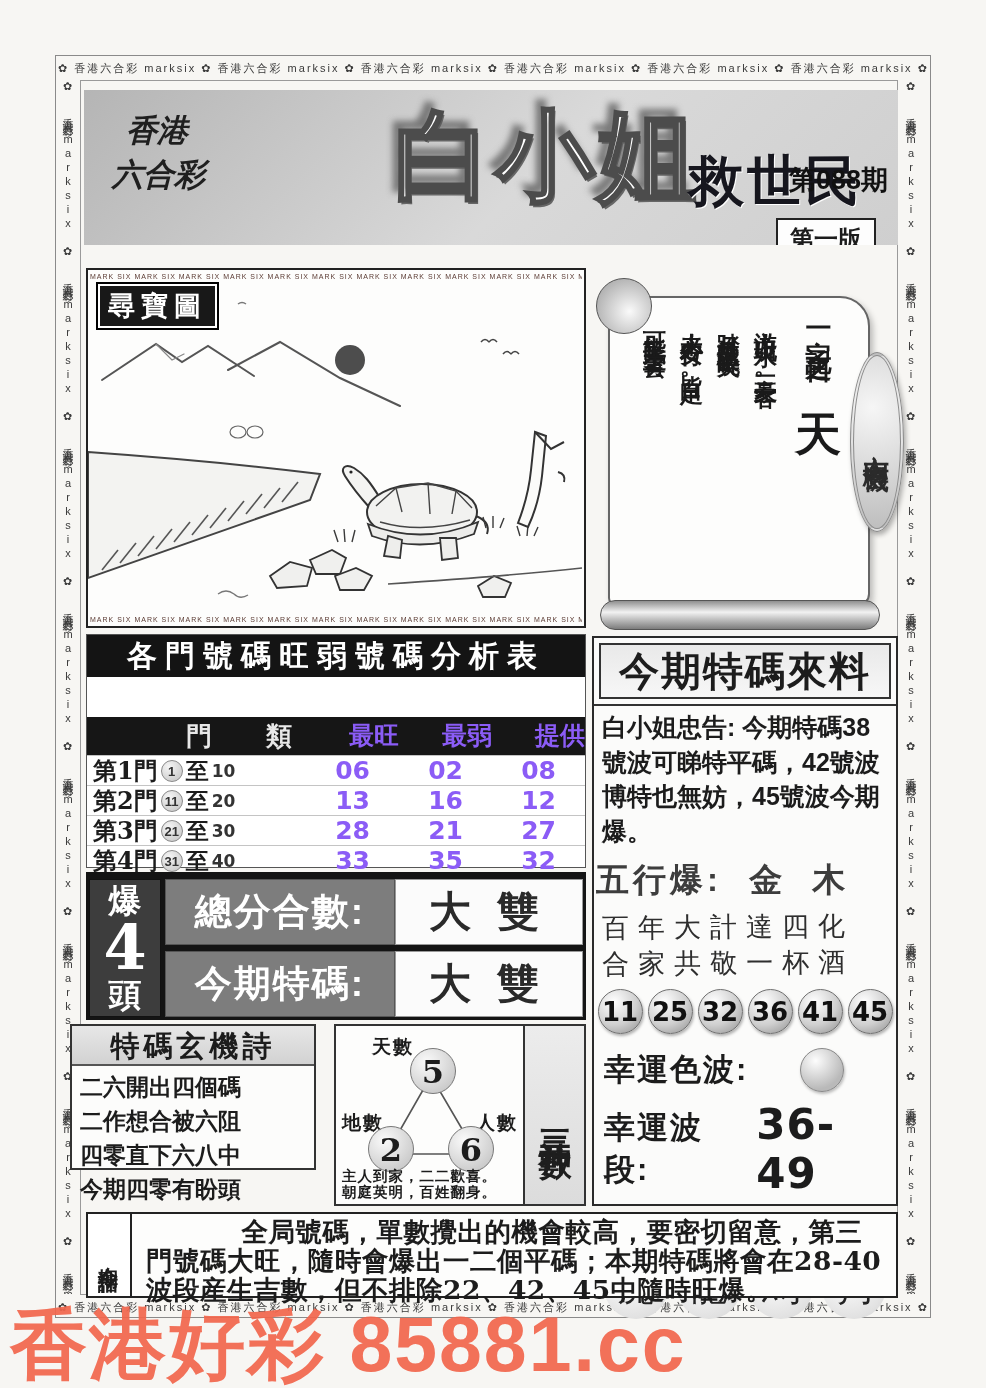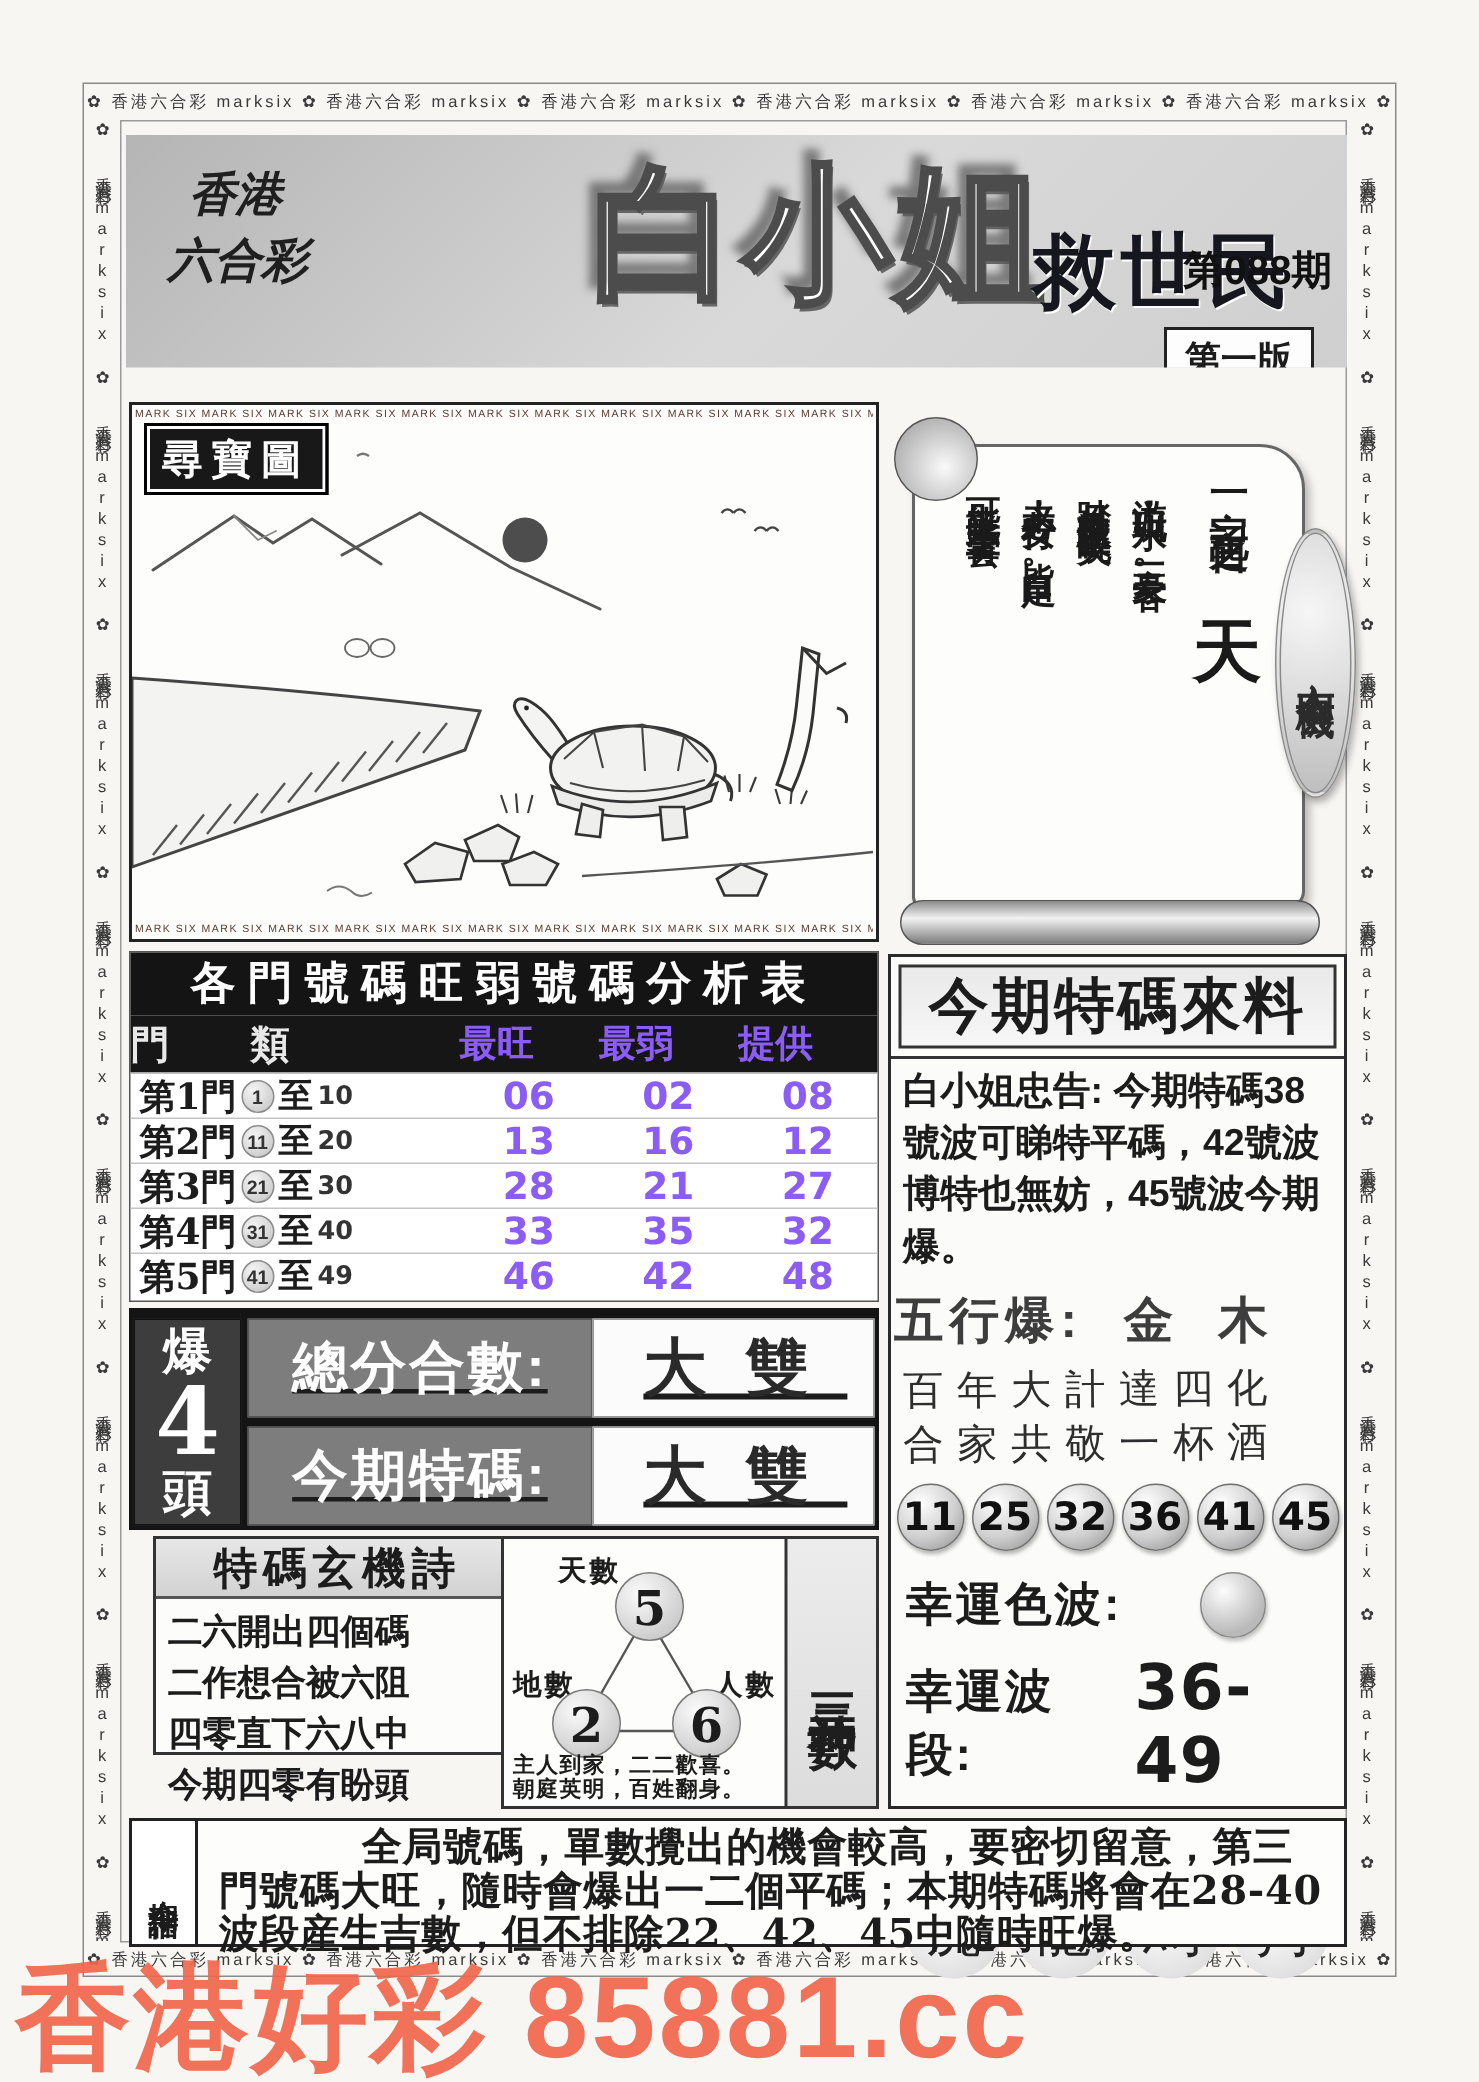--- a/index.html
+++ b/index.html
@@ -39,47 +39,47 @@
          color:#5a3a32;letter-spacing:1px;white-space:nowrap;}
   .micro.top{top:2px}.micro.bot{bottom:2px}
   .treasure-label{position:absolute;left:8px;top:12px;background:#181818;color:#fff;font-size:27px;
                   font-weight:bold;padding:4px 10px;letter-spacing:6px;border:2px solid #000;box-shadow:0 0 0 2px #fff inset;}
   .treasure svg{position:absolute;left:0;top:14px;}
 
   
   .analysis{position:absolute;left:86px;top:634px;width:500px;height:234px;border:1px solid #555;background:#fff;}
   .analysis .title{background:#141414;color:#fff;font-size:30px;font-weight:bold;text-align:center;
                    letter-spacing:8px;height:42px;line-height:42px;}
-  .thead{display:flex;background:#161616;color:#e8e8e8;font-size:26px;font-weight:bold;height:38px;line-height:38px;text-align:left;}
+  .thead{display:flex;background:#161616;color:#e8e8e8;font-size:26px;font-weight:bold;height:38px;line-height:38px;text-align:right;margin-top:40px;}
   .trow{display:flex;height:30px;line-height:30px;border-top:1px solid #c4c4c4;text-align:center;}
   .c{overflow:hidden;}
   .c.gate{flex:0 0 44%;display:flex;align-items:center;padding-left:6px;gap:3px;}
   .c.n{flex:1 1 0;font-family:"DejaVu Sans",sans-serif;font-size:25px;font-weight:bold;color:#8b5cf6;}
   .thead .c.gate{display:block;padding-left:0;letter-spacing:14px;}
   .gate-name{font-size:24px;font-weight:bold;font-family:"DejaVu Serif",serif;}
   .circ{display:inline-block;width:22px;height:22px;border-radius:50%;border:1px solid #8a8a8a;
         background:radial-gradient(circle at 35% 30%,#f5f5f5,#c2c2c2);font-size:13px;line-height:22px;
         text-align:center;font-weight:bold;color:#333;}
   .zhi{font-size:23px;font-weight:bold;font-family:"DejaVu Serif",serif;}
   .to-num{font-size:17px;font-weight:bold;color:#333;font-family:"DejaVu Sans",sans-serif;}
 
   
   .burst{position:absolute;left:86px;top:872px;width:500px;height:148px;background:#141414;padding:7px 3px 3px 3px;display:flex;gap:4px;}
   .burst-side{flex:0 0 72px;background:#3d3d3d;color:#fff;display:flex;flex-direction:column;align-items:center;justify-content:center;border:1px solid #111;}
   .burst-side .ch{font-size:33px;font-weight:bold;line-height:36px;}
   .burst-side .n4{font-size:62px;font-weight:bold;line-height:58px;font-family:"DejaVu Serif",serif;}
   .burst-rows{flex:1;display:flex;flex-direction:column;gap:6px;}
-  .burst-row{flex:1;display:flex;text-decoration:underline;}
+  .burst-row{flex:1;display:flex;}
   .burst-row .lab{flex:0 0 55%;background:#7d7d7d;color:#fff;font-size:37px;font-weight:bold;
                   display:flex;align-items:center;justify-content:center;letter-spacing:2px;border:1px solid #555;}
   .burst-row .val{flex:1;background:#fbfbfb;border:1px solid #999;color:#2a2a2a;font-size:42px;font-weight:bold;
                   display:flex;align-items:center;justify-content:center;letter-spacing:26px;padding-left:16px;font-family:"DejaVu Serif",serif;}
 
   
-  .poem{position:absolute;left:102px;top:1024px;width:246px;height:146px;border:2px solid #333;background:#fcfcfb;}
+  .poem{position:absolute;left:70px;top:1024px;width:246px;height:146px;border:2px solid #333;background:#fcfcfb;}
   .poem .title{background:linear-gradient(#e7e7e7,#d2d2d2);border-bottom:2px solid #555;font-size:29px;
                font-weight:bold;text-align:center;height:40px;line-height:40px;letter-spacing:4px;}
   .poem .lines{padding:6px 8px;}
   .poem .pl{display:flex;justify-content:space-between;font-size:23px;font-weight:bold;line-height:34px;
             font-family:Liberation Mono, monospace;}
 
   
   .tri{position:absolute;left:334px;top:1024px;width:190px;height:182px;border:2px solid #333;border-right:1px solid #333;background:#fdfdfc;}
   .tri svg{position:absolute;left:0;top:0;}
   .tri .lab{position:absolute;font-size:19px;font-weight:bold;font-family:"DejaVu Serif",serif;letter-spacing:2px;}

